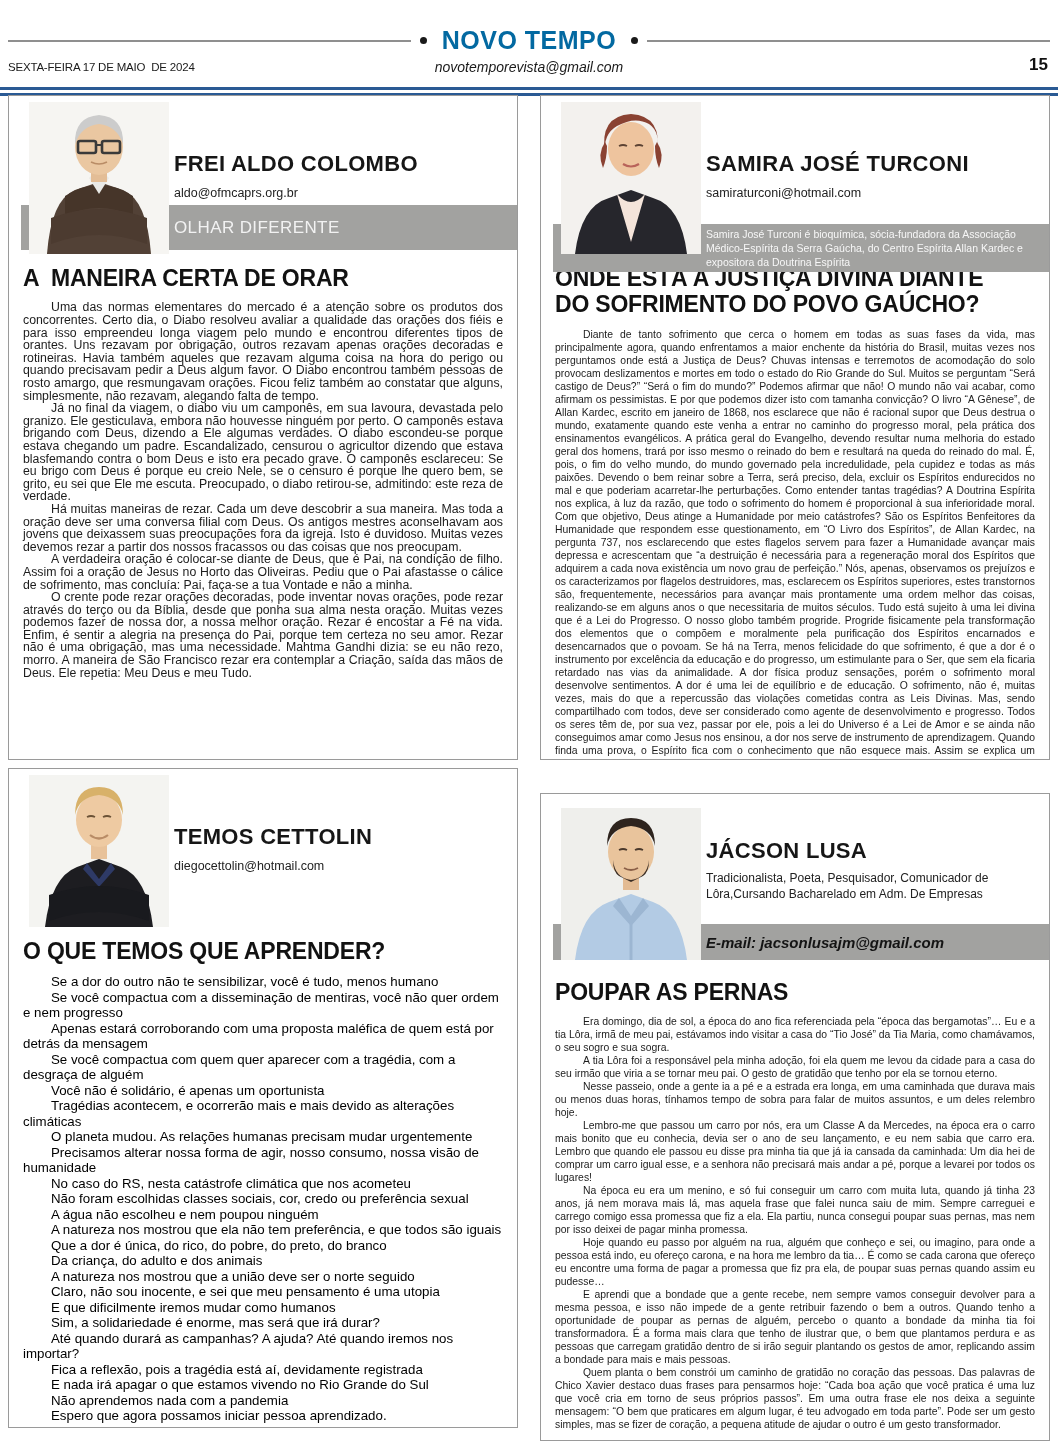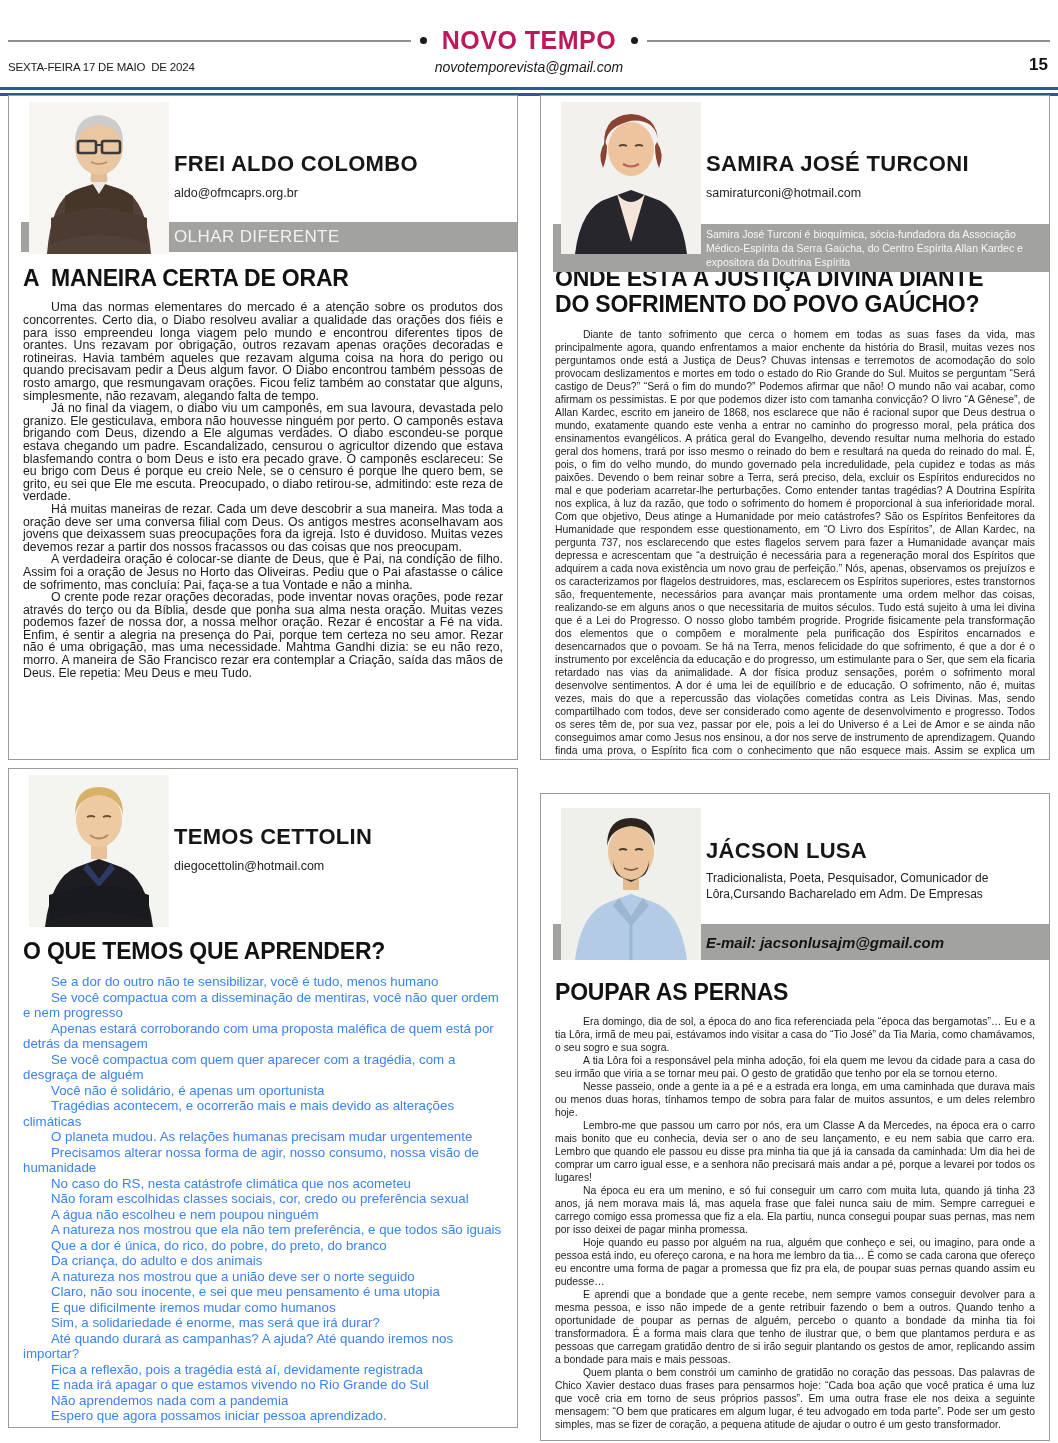--- a/index.html
+++ b/index.html
@@ -5,52 +5,52 @@
   html,body { margin:0; padding:0; background:#ffffff; }
   .page {
     position:relative; width:1058px; height:1443px; background:#ffffff;
     font-family:"Liberation Sans", sans-serif; color:#1c1c1c; overflow:hidden;
   }
   
   .masthead { position:relative; height:88px; }
   .mast-rule-row { display:flex; align-items:center; padding:26px 8px 0 8px; gap:9px; }
   .rule-seg { flex:1; height:2px; background:#8f8f8f; }
   .dot { width:7px; height:7px; border-radius:50%; background:#1a1a1a; flex:0 0 auto; }
-  .mast-title { margin:0 6px; font-size:25px; font-weight:bold; letter-spacing:0.5px; color:#be185d; white-space:nowrap; }
+  .mast-title { margin:0 6px; font-size:25px; font-weight:bold; letter-spacing:0.5px; color:#0369a1; white-space:nowrap; }
   .mast-info { position:relative; height:26px; }
   .mast-date { position:absolute; left:8px; top:6px; font-size:11.5px; letter-spacing:-0.2px; color:#1a1a1a; white-space:pre-wrap; }
   .mast-email { position:absolute; left:0; right:0; top:4px; text-align:center; font-style:italic; font-size:14px; color:#1a1a1a; }
   .page-num { position:absolute; right:10px; top:0; font-size:17px; font-weight:bold; color:#111; }
   .double-rule { margin:6px 0 0 0; height:3px; border-top:3px solid #2a5a94; border-bottom:3px solid #2a5a94; }
   
   .article-box { position:absolute; border:1px solid #9a9a9a; background:#fff; box-sizing:border-box; padding:0 14px; overflow:hidden; }
   .box-1 { left:8px;   top:95px;  width:510px; height:665px; }
   .box-2 { left:540px; top:95px;  width:510px; height:665px; }
   .box-3 { left:8px;   top:768px; width:510px; height:660px; }
   .box-4 { left:540px; top:793px; width:510px; height:648px; }
   .author-header { position:relative; height:160px; margin:0 -14px; }
   .author-header.tall { height:176px; }
   .author-photo { position:absolute; left:20px; top:6px; width:140px; height:152px; z-index:2; }
   .author-name { position:absolute; left:165px; top:55px; margin:0; font-size:22px; font-weight:bold; letter-spacing:0.3px; color:#161616; }
   .author-name.up { top:44px; }
   .author-contact { position:absolute; left:165px; top:90px; font-size:12.5px; color:#222; text-decoration:none; }
   .author-role { position:absolute; left:165px; top:76px; width:330px; font-size:12px; line-height:1.35; color:#222; }
   .band { position:absolute; left:12px; right:0; background:#a2a2a0; z-index:1; display:flex; align-items:center; box-sizing:border-box; padding-left:153px; padding-right:18px; }
-  .band-1 { top:126px; height:30px; }
+  .band-1 { top:109px; height:45px; }
   .band-2 { top:128px; height:48px; }
   .band-3 { top:110px; height:44px; }
   .band-4 { top:130px; height:36px; }
   .band-label-lg { font-size:17px; color:#f2f2f2; letter-spacing:0.4px; }
   .band-bio-sm { font-size:10.5px; line-height:1.35; color:#f7f7f7; }
   .band-bio-md { font-size:12px; line-height:1.35; color:#f7f7f7; }
   .band-email-dark { font-size:15px; font-weight:bold; font-style:italic; color:#141414; }
   .article-title { margin:9px 0 10px 0; font-size:23px; line-height:1.15; font-weight:bold; letter-spacing:-0.2px; color:#121212; white-space:pre-wrap; }
   .article-body p { margin:0; }
   .body-lg p { font-size:12.3px; line-height:12.6px; text-align:justify; text-indent:28px; color:#1c1c1c; }
-  .body-list p { font-size:13.3px; line-height:15.5px; text-align:left; text-indent:28px; color:#3b82f6; }
+  .body-list p { font-size:13.3px; line-height:15.5px; text-align:left; text-indent:28px; color:#000000; }
   .body-sm p { font-size:10.4px; line-height:13px; text-align:justify; text-indent:28px; color:#1c1c1c; }
 </style>
 </head>
 <body>
 
 <div class="page">
 
   <header class="masthead">
     <div class="mast-rule-row">
       <div class="rule-seg"></div>

